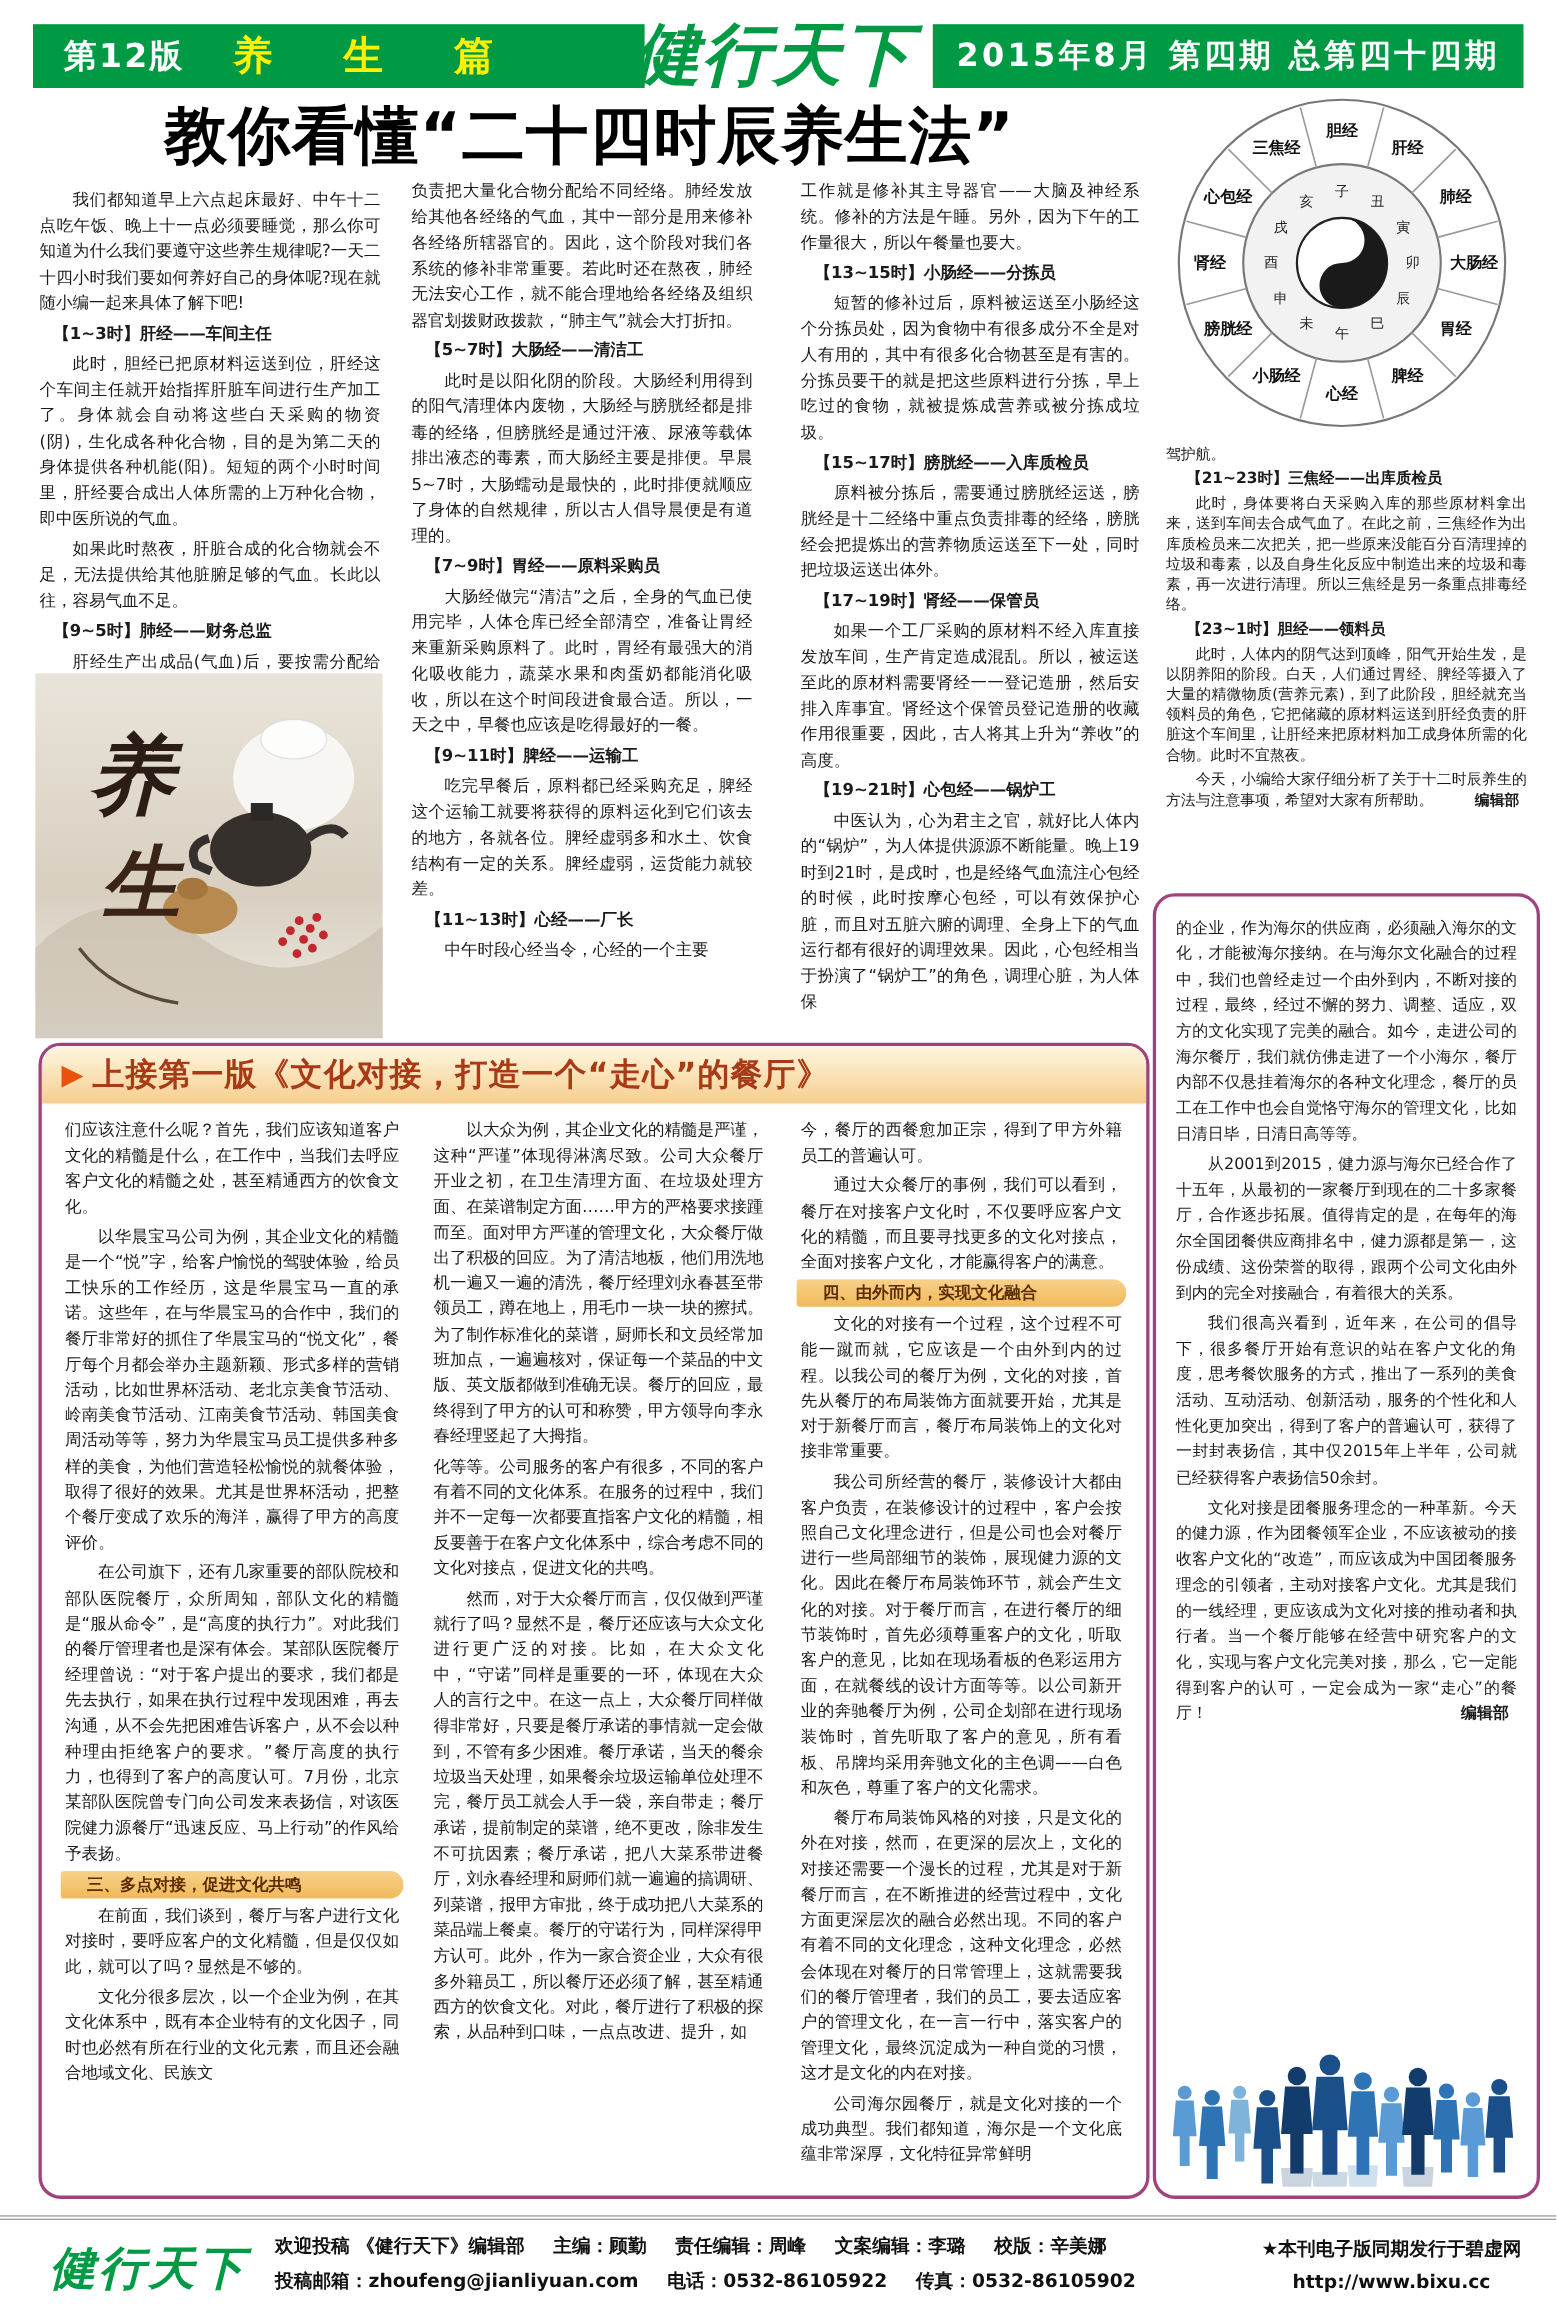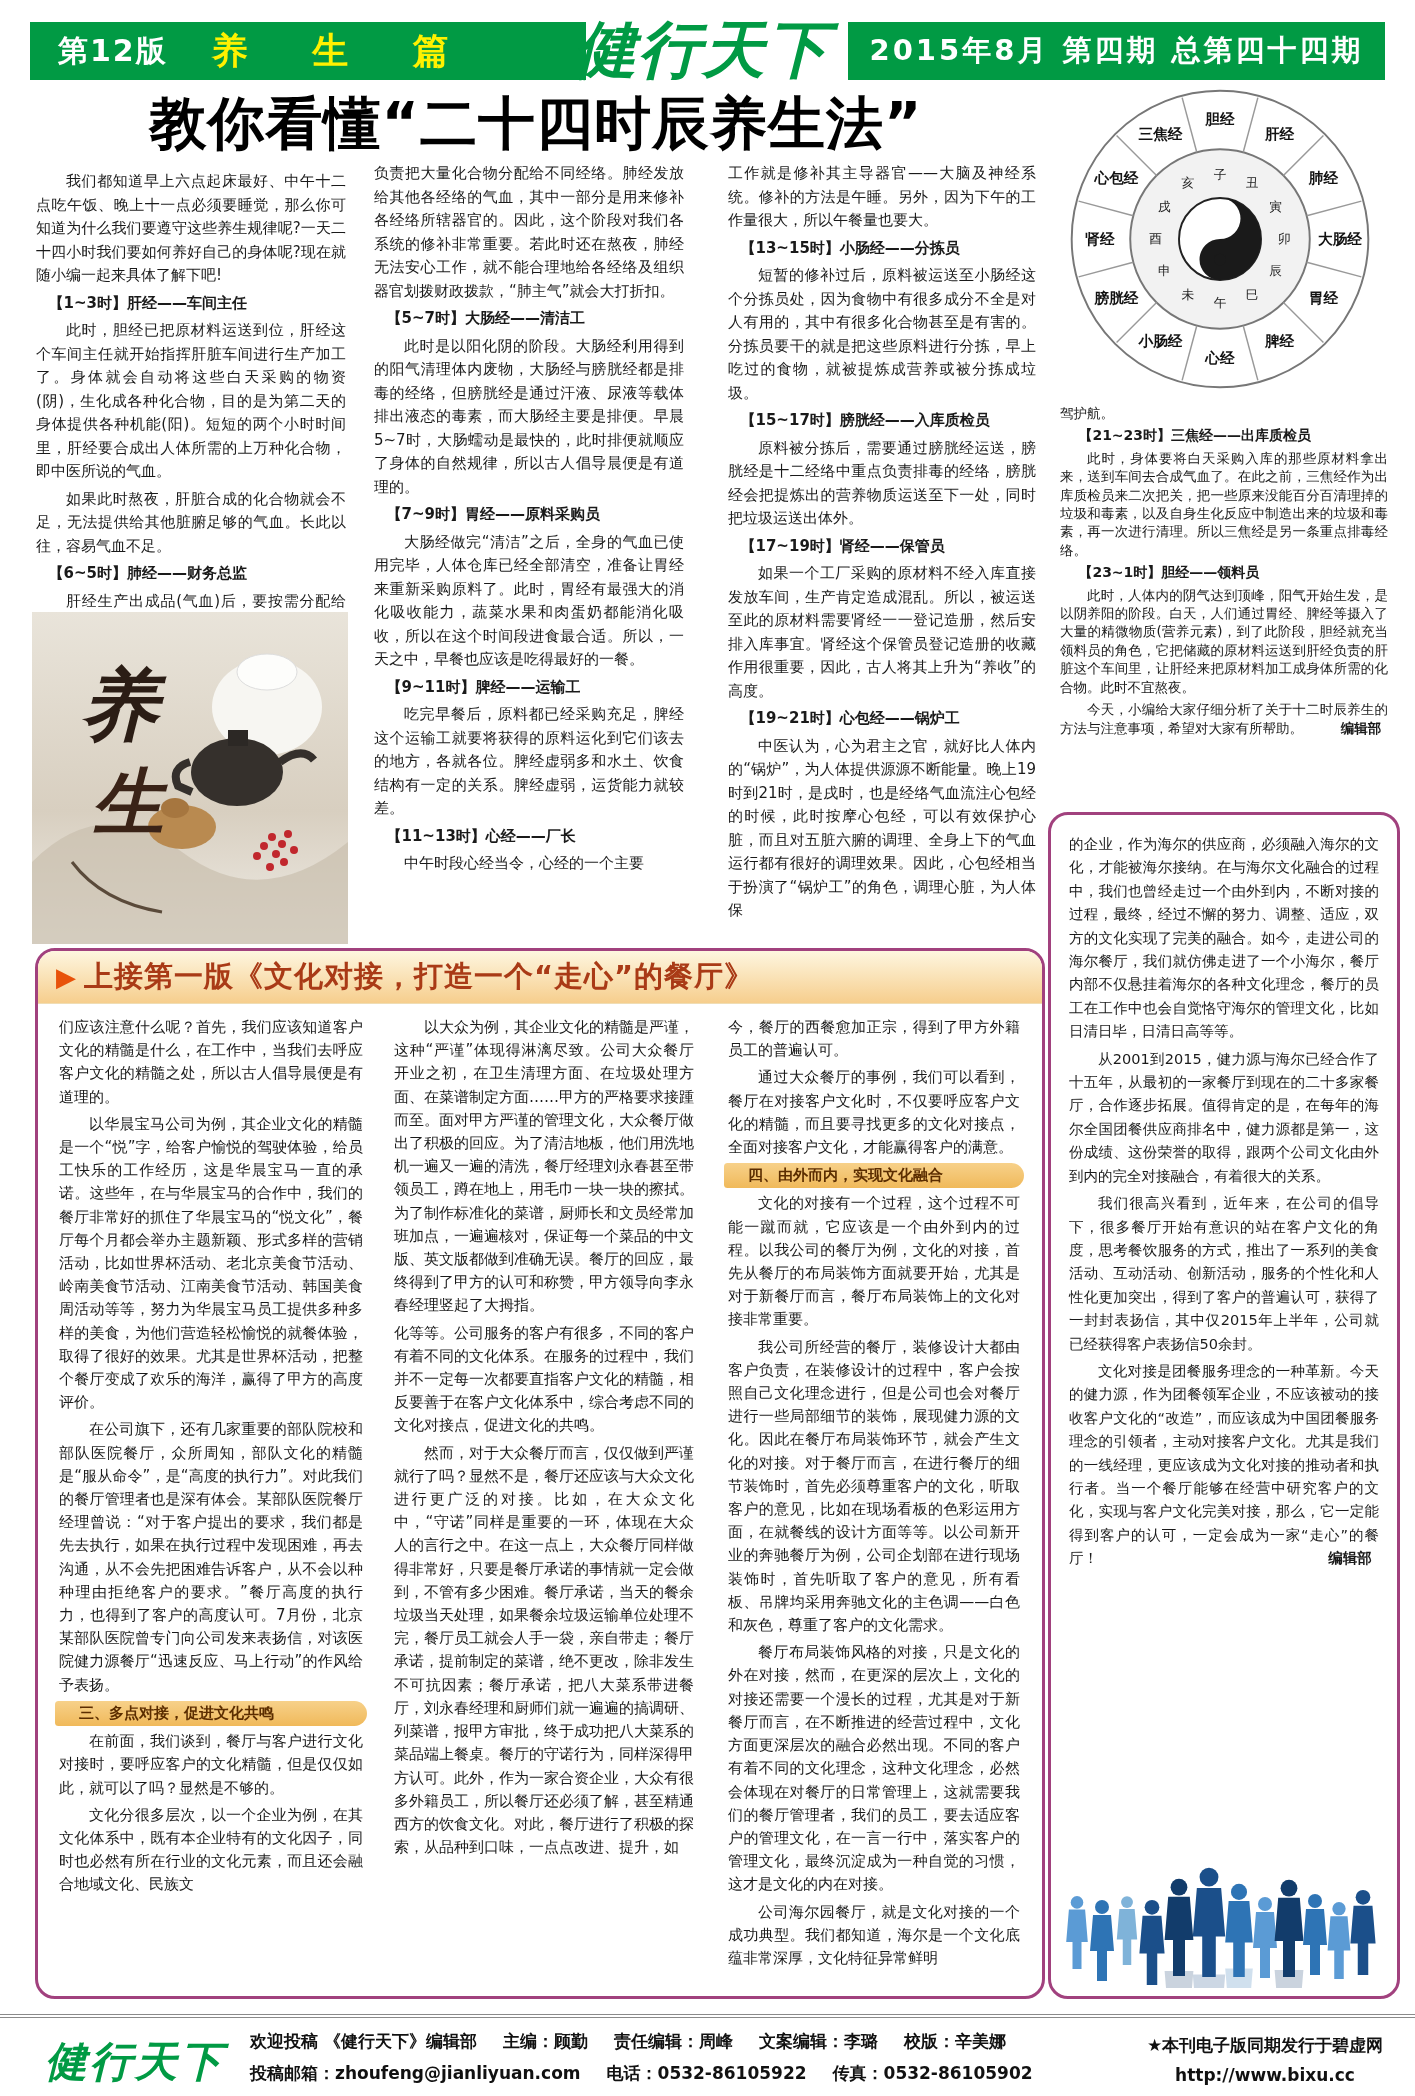--- a/index.html
+++ b/index.html
@@ -59,21 +59,21 @@
     <span class="issue-info">2015年8月  第四期  总第四十四期</span>
   </div>
 
   <div class="abs headline" style="left:30px;top:86px;width:1012px;">教你看懂“二十四时辰养生法”</div>
 
   <div class="abs a1col" style="left:32px;top:166px;width:318px;height:444px;">
       <p class="para">我们都知道早上六点起床最好、中午十二点吃午饭、晚上十一点必须要睡觉，那么你可知道为什么我们要遵守这些养生规律呢?一天二十四小时我们要如何养好自己的身体呢?现在就随小编一起来具体了解下吧!</p>
       <div class="sec-h">【1~3时】肝经——车间主任</div>
       <p class="para">此时，胆经已把原材料运送到位，肝经这个车间主任就开始指挥肝脏车间进行生产加工了。身体就会自动将这些白天采购的物资(阴)，生化成各种化合物，目的是为第二天的身体提供各种机能(阳)。短短的两个小时时间里，肝经要合成出人体所需的上万种化合物，即中医所说的气血。</p>
       <p class="para">如果此时熬夜，肝脏合成的化合物就会不足，无法提供给其他脏腑足够的气血。长此以往，容易气血不足。</p>
-      <div class="sec-h">【6~5时】肺经——财务总监</div>
+      <div class="sec-h">【9~5时】肺经——财务总监</div>
       <p class="para">肝经生产出成品(气血)后，要按需分配给各条经络。肺经就像一个财务总监，</p>
     </div>
   <div class="abs a1col" style="left:370px;top:158px;width:318px;height:788px;">
       <p class="para ni">负责把大量化合物分配给不同经络。肺经发放给其他各经络的气血，其中一部分是用来修补各经络所辖器官的。因此，这个阶段对我们各系统的修补非常重要。若此时还在熬夜，肺经无法安心工作，就不能合理地给各经络及组织器官划拨财政拨款，“肺主气”就会大打折扣。</p>
       <div class="sec-h">【5~7时】大肠经——清洁工</div>
       <p class="para">此时是以阳化阴的阶段。大肠经利用得到的阳气清理体内废物，大肠经与膀胱经都是排毒的经络，但膀胱经是通过汗液、尿液等载体排出液态的毒素，而大肠经主要是排便。早晨5~7时，大肠蠕动是最快的，此时排便就顺应了身体的自然规律，所以古人倡导晨便是有道理的。</p>
       <div class="sec-h">【7~9时】胃经——原料采购员</div>
       <p class="para">大肠经做完“清洁”之后，全身的气血已使用完毕，人体仓库已经全部清空，准备让胃经来重新采购原料了。此时，胃经有最强大的消化吸收能力，蔬菜水果和肉蛋奶都能消化吸收，所以在这个时间段进食最合适。所以，一天之中，早餐也应该是吃得最好的一餐。</p>
       <div class="sec-h">【9~11时】脾经——运输工</div>
       <p class="para">吃完早餐后，原料都已经采购充足，脾经这个运输工就要将获得的原料运化到它们该去的地方，各就各位。脾经虚弱多和水土、饮食结构有一定的关系。脾经虚弱，运货能力就较差。</p>
@@ -192,21 +192,21 @@
       <p class="para">今天，小编给大家仔细分析了关于十二时辰养生的方法与注意事项，希望对大家有所帮助。<span class="sign">编辑部</span></p>
     </div>
 
   <div class="abs a2box" style="left:35px;top:948px;width:1004px;height:1045px;">
     <div class="banner" style="height:52px;border-bottom:1px solid #f0ddb4;">
       <span class="banner-arrow">▶</span>
       <span class="banner-text">上接第一版《文化对接，打造一个“走心”的餐厅》</span>
     </div>
   </div>
   <div class="abs a2col" style="left:55px;top:1012px;width:312px;height:968px;">
-      <p class="para ni">们应该注意什么呢？首先，我们应该知道客户文化的精髓是什么，在工作中，当我们去呼应客户文化的精髓之处，所以古人倡导晨便是有道理的。</p>
+      <p class="para ni">们应该注意什么呢？首先，我们应该知道客户文化的精髓是什么，在工作中，当我们去呼应客户文化的精髓之处，甚至精通西方的饮食文化。</p>
       <p class="para">以华晨宝马公司为例，其企业文化的精髓是一个“悦”字，给客户愉悦的驾驶体验，给员工快乐的工作经历，这是华晨宝马一直的承诺。这些年，在与华晨宝马的合作中，我们的餐厅非常好的抓住了华晨宝马的“悦文化”，餐厅每个月都会举办主题新颖、形式多样的营销活动，比如世界杯活动、老北京美食节活动、岭南美食节活动、江南美食节活动、韩国美食周活动等等，努力为华晨宝马员工提供多种多样的美食，为他们营造轻松愉悦的就餐体验，取得了很好的效果。尤其是世界杯活动，把整个餐厅变成了欢乐的海洋，赢得了甲方的高度评价。</p>
       <p class="para">在公司旗下，还有几家重要的部队院校和部队医院餐厅，众所周知，部队文化的精髓是“服从命令”，是“高度的执行力”。对此我们的餐厅管理者也是深有体会。某部队医院餐厅经理曾说：“对于客户提出的要求，我们都是先去执行，如果在执行过程中发现困难，再去沟通，从不会先把困难告诉客户，从不会以种种理由拒绝客户的要求。”餐厅高度的执行力，也得到了客户的高度认可。7月份，北京某部队医院曾专门向公司发来表扬信，对该医院健力源餐厅“迅速反应、马上行动”的作风给予表扬。</p>
       <div class="hl-h">三、多点对接，促进文化共鸣</div>
       <p class="para">在前面，我们谈到，餐厅与客户进行文化对接时，要呼应客户的文化精髓，但是仅仅如此，就可以了吗？显然是不够的。</p>
       <p class="para">文化分很多层次，以一个企业为例，在其文化体系中，既有本企业特有的文化因子，同时也必然有所在行业的文化元素，而且还会融合地域文化、民族文</p>
     </div>
   <div class="abs a2col" style="left:390px;top:1012px;width:308px;height:968px;">
       <p class="para">以大众为例，其企业文化的精髓是严谨，这种“严谨”体现得淋漓尽致。公司大众餐厅开业之初，在卫生清理方面、在垃圾处理方面、在菜谱制定方面……甲方的严格要求接踵而至。面对甲方严谨的管理文化，大众餐厅做出了积极的回应。为了清洁地板，他们用洗地机一遍又一遍的清洗，餐厅经理刘永春甚至带领员工，蹲在地上，用毛巾一块一块的擦拭。为了制作标准化的菜谱，厨师长和文员经常加班加点，一遍遍核对，保证每一个菜品的中文版、英文版都做到准确无误。餐厅的回应，最终得到了甲方的认可和称赞，甲方领导向李永春经理竖起了大拇指。</p>
       <p class="para ni">化等等。公司服务的客户有很多，不同的客户有着不同的文化体系。在服务的过程中，我们并不一定每一次都要直指客户文化的精髓，相反要善于在客户文化体系中，综合考虑不同的文化对接点，促进文化的共鸣。</p>
       <p class="para">然而，对于大众餐厅而言，仅仅做到严谨就行了吗？显然不是，餐厅还应该与大众文化进行更广泛的对接。比如，在大众文化中，“守诺”同样是重要的一环，体现在大众人的言行之中。在这一点上，大众餐厅同样做得非常好，只要是餐厅承诺的事情就一定会做到，不管有多少困难。餐厅承诺，当天的餐余垃圾当天处理，如果餐余垃圾运输单位处理不完，餐厅员工就会人手一袋，亲自带走；餐厅承诺，提前制定的菜谱，绝不更改，除非发生不可抗因素；餐厅承诺，把八大菜系带进餐厅，刘永春经理和厨师们就一遍遍的搞调研、列菜谱，报甲方审批，终于成功把八大菜系的菜品端上餐桌。餐厅的守诺行为，同样深得甲方认可。此外，作为一家合资企业，大众有很多外籍员工，所以餐厅还必须了解，甚至精通西方的饮食文化。对此，餐厅进行了积极的探索，从品种到口味，一点点改进、提升，如</p>

